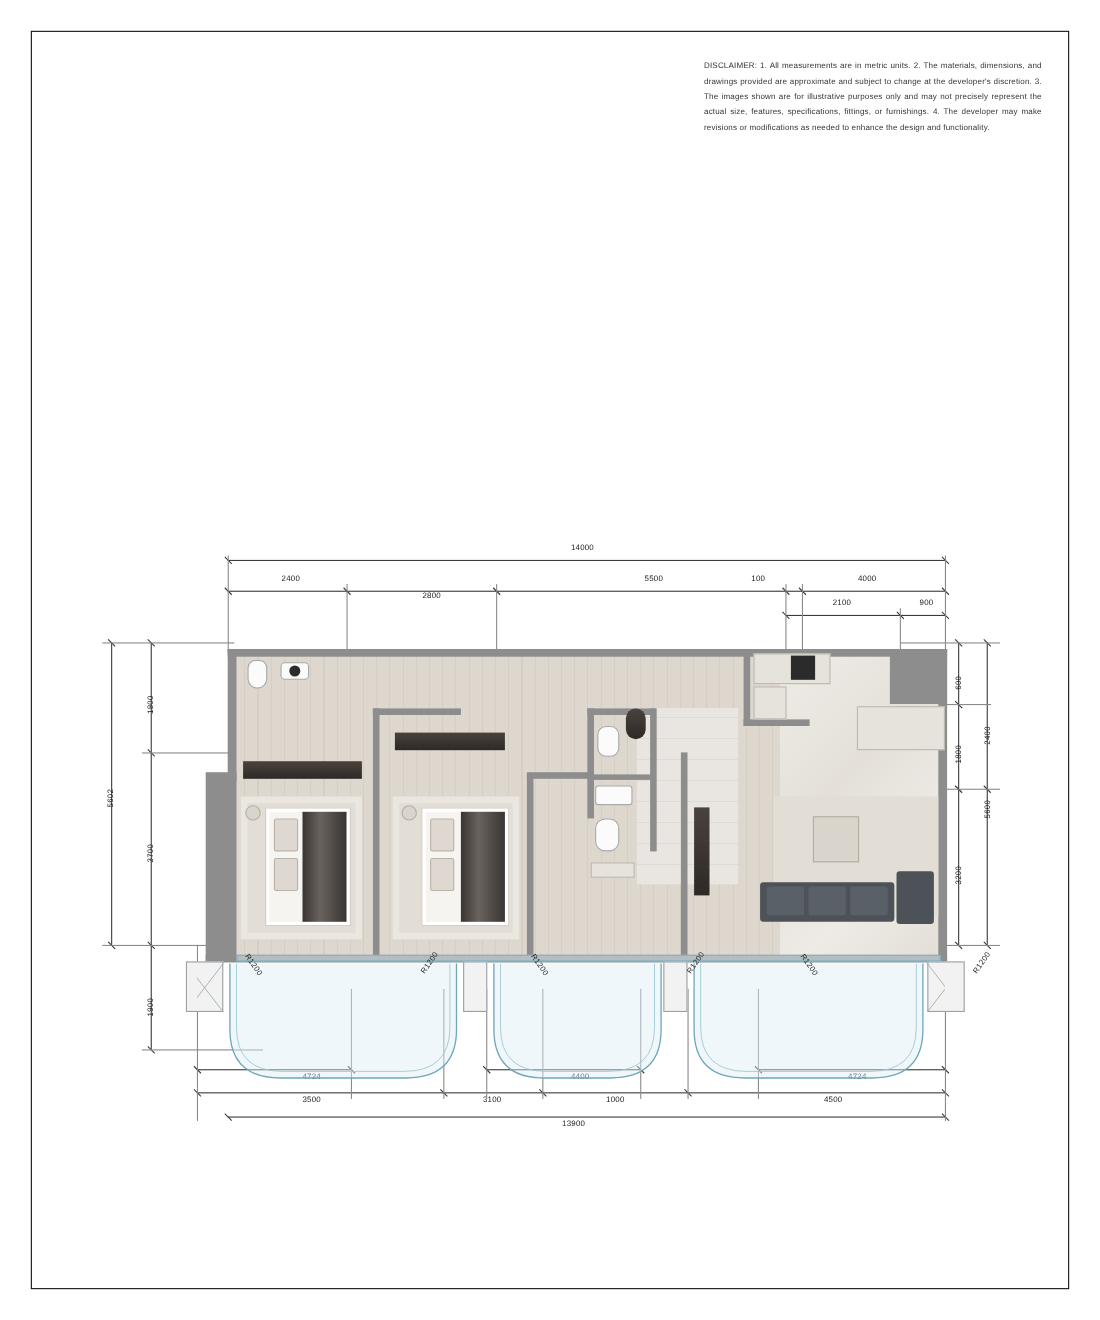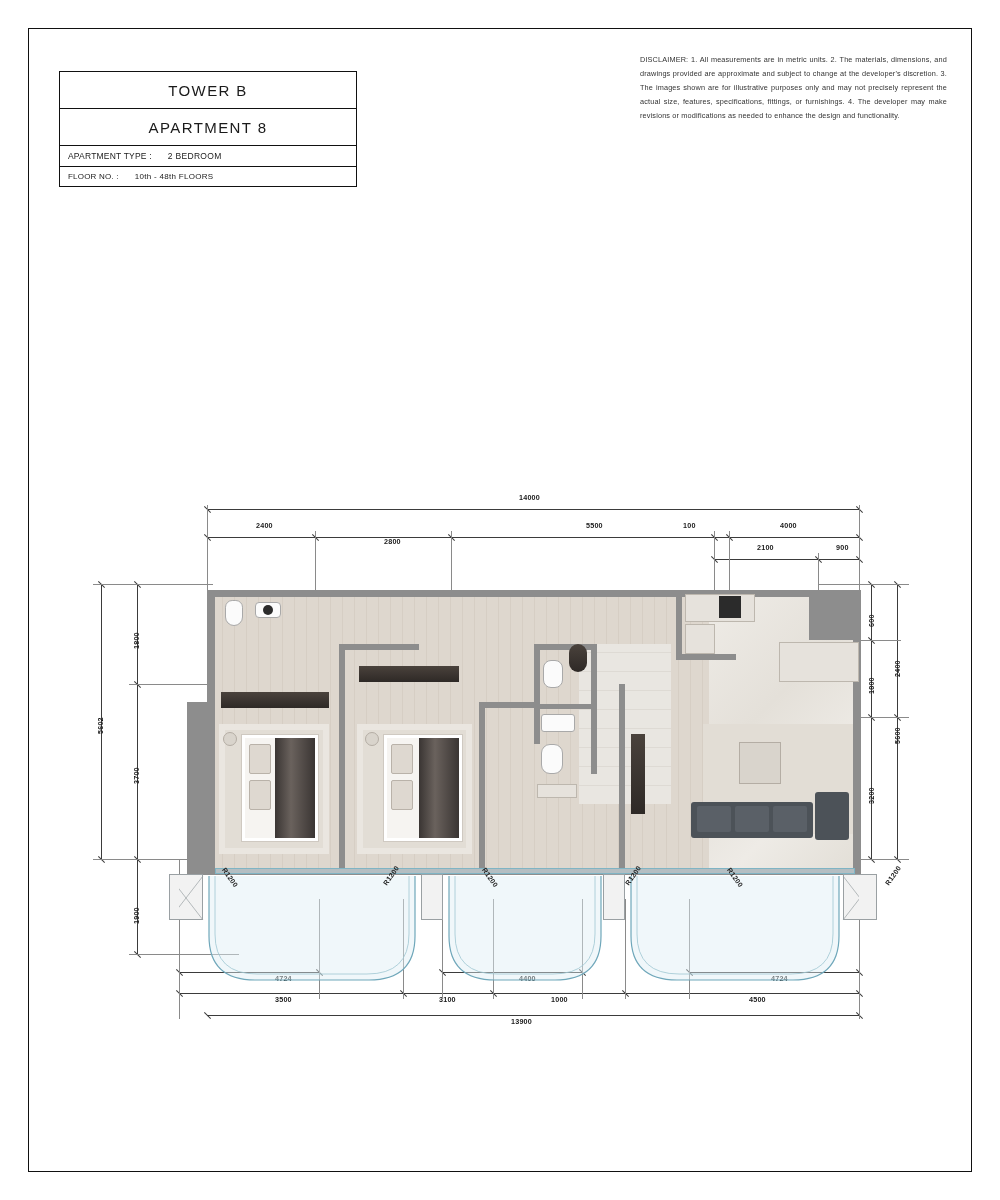--- a/index.html
+++ b/index.html
@@ -57,21 +57,21 @@
     line-height: 1.92;
     color: #333;
     text-align: justify;
     letter-spacing: .15px;
   }
 
   
   #plan {
     position: absolute;
     left: 30px; top: 430px;
-    width: 884px; height: 600px; font-weight: bold;
+    width: 884px; height: 600px;
   }
   .dim-txt {
     position: absolute;
     font-size: 7.2px;
     color: #1a1a1a;
     white-space: nowrap;
     letter-spacing: .2px;
   }
   .dim-txt.v { transform-origin: 0 0; }
   .dl { position: absolute; background: #3b3b3b; }
@@ -139,40 +139,20 @@
     letter-spacing: .3px;
     color: #222;
   }
   .svgwrap { position: absolute; left: 0; top: 0; width: 100%; height: 100%; pointer-events: none; }
 </style>
 </head>
 <body>
 
 <div id="sheet">
 
-  <div id="titleblock">
-    <div class="tb-row">
-      <div class="tb-center">TOWER  B</div>
-    </div>
-    <div class="tb-row">
-      <div class="tb-center">APARTMENT  8</div>
-    </div>
-    <div class="tb-row">
-      <div class="tb-pair">
-        <span class="tb-key">APARTMENT TYPE :</span>
-        <span class="tb-val">2  BEDROOM</span>
-      </div>
-    </div>
-    <div class="tb-row">
-      <div class="tb-pair small">
-        <span class="tb-key">FLOOR NO. :</span>
-        <span class="tb-val">10th - 48th FLOORS</span>
-      </div>
-    </div>
-  </div>
 
   <div id="disclaimer">DISCLAIMER: 1. All  measurements  are  in  metric  units.  2.  The    materials, dimensions, and drawings provided are  approximate and subject to change at the developer's  discretion. 3. The images shown are for illustrative purposes only and may not precisely represent the actual size,  features, specifications, fittings, or furnishings. 4. The developer may make revisions or modifications as needed to  enhance the design and functionality.</div>
 
   <div id="plan">
 
     <div class="dim-txt" style="left:460px; top:34px;">14000</div>
     <div class="dl h" style="left:148px; top:50px; width:652px;"></div>
 
     <div class="dim-txt" style="left:197px; top:62px;">2400</div>
     <div class="dim-txt" style="left:325px; top:62px;margin-top:16px;">2800</div>

